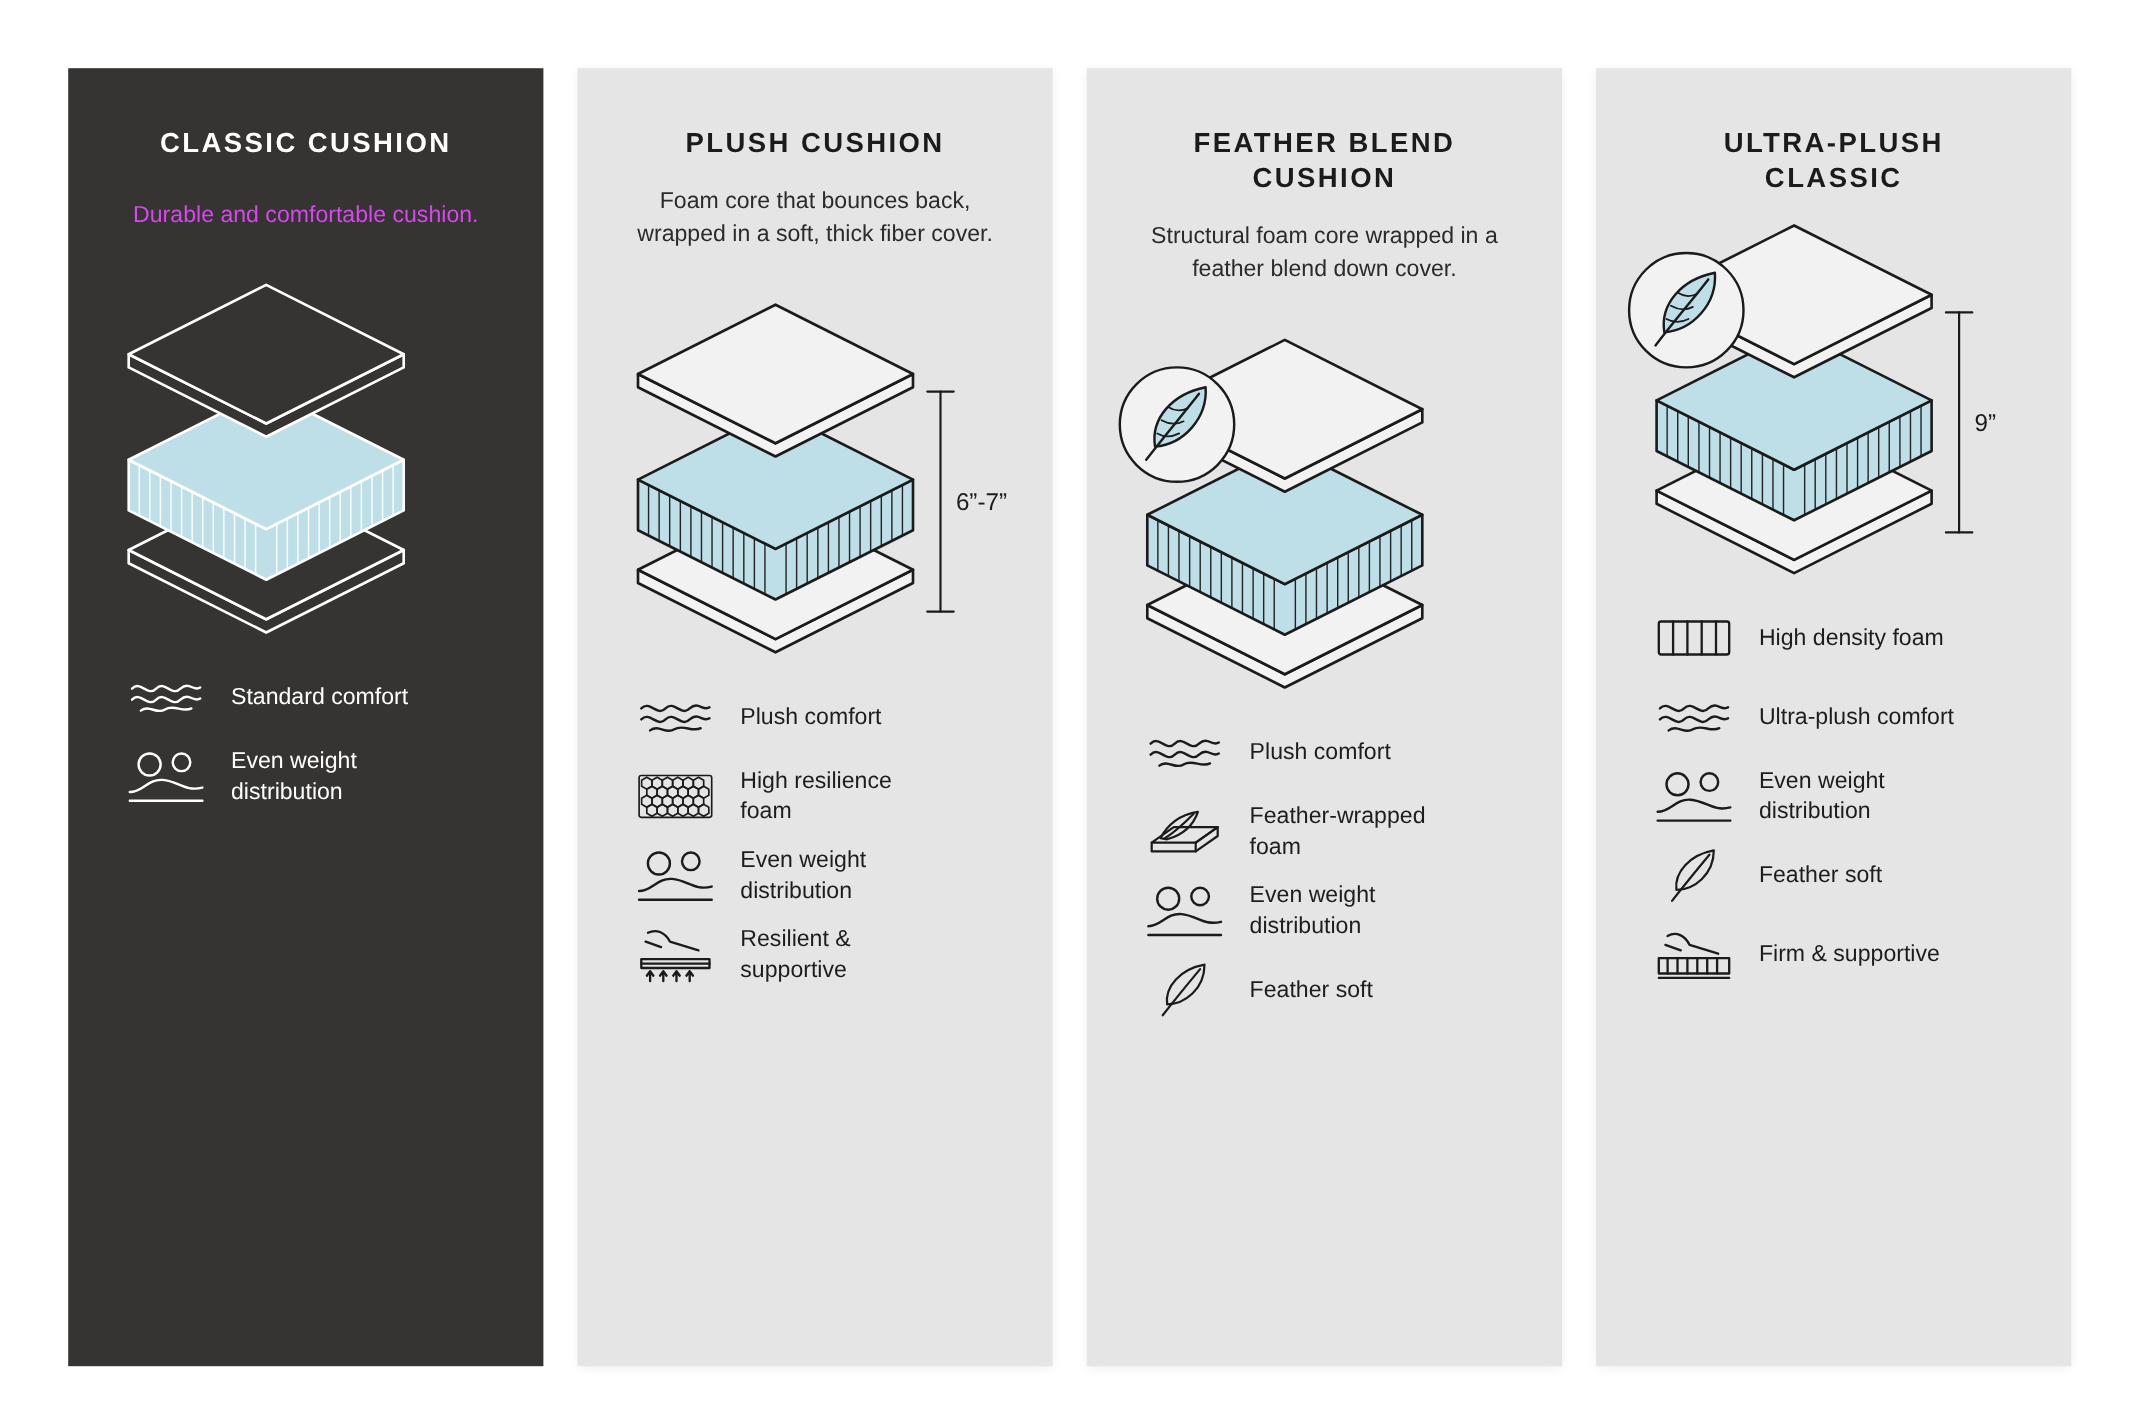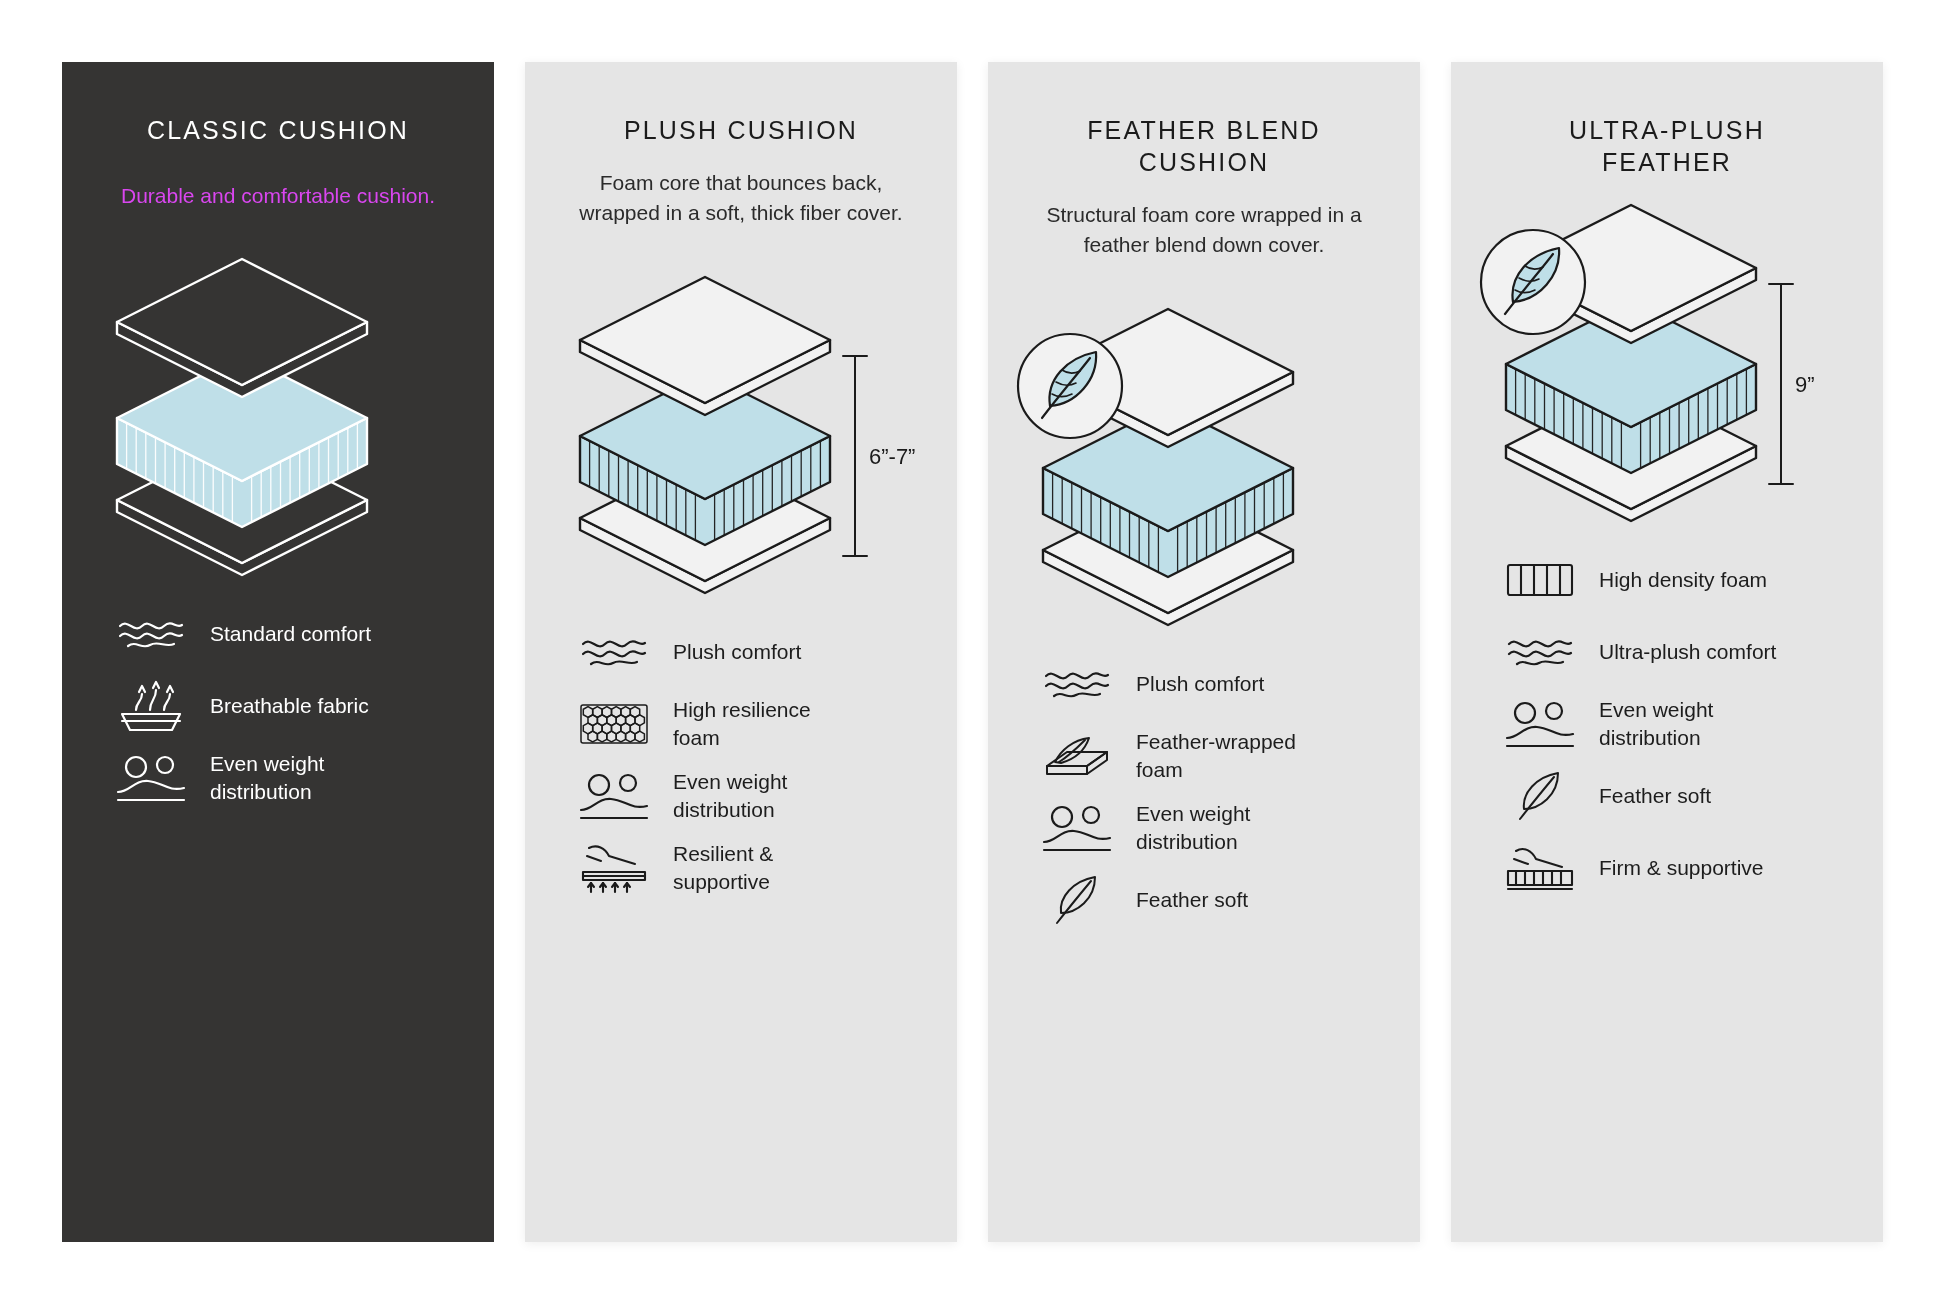--- a/index.html
+++ b/index.html
@@ -38,21 +38,21 @@
     display: flex;
     flex-direction: column;
     align-items: center;
   }
   .card.dark {
     background: #353433;
     box-shadow: none;
   }
   .card-title {
     font-size: 25px;
-    font-weight: normal;
+    font-weight: bold;
     letter-spacing: 2.2px;
     color: #1b1b1b;
     text-align: center;
     line-height: 1.28;
     margin: 0;
     white-space: pre-line;
   }
   .card.dark .card-title { color: #ffffff; }
   .card-desc {
     margin-top: 22px;
@@ -161,35 +161,20 @@
         <div class="features">
           <div class="feature">
             <span class="ficon">
               <svg width="66" height="34" viewBox="0 0 66 34" fill="none" stroke="#ffffff" stroke-width="2.2" stroke-linecap="round">
     <path d="M2 9 C10 1, 16 17, 24 9 C32 1, 38 17, 46 9 C54 2, 58 12, 64 8"></path>
     <path d="M2 19 C10 11, 16 27, 24 19 C32 11, 38 27, 46 19 C54 12, 58 22, 64 18"></path>
     <path d="M10 29 C18 23, 24 33, 32 28 C40 23, 48 31, 56 27"></path>
   </svg>
             </span>
             <span class="flabel">Standard comfort</span>
-          </div>
-          <div class="feature">
-            <span class="ficon">
-              <svg width="70" height="52" viewBox="0 0 70 52" fill="none" stroke="#ffffff" stroke-width="2.2" stroke-linecap="round" stroke-linejoin="round">
-    <path d="M14 50 L56 50 L64 34 L6 34 Z"></path>
-    <path d="M6 41 L64 41"></path>
-    <path d="M20 30 C20 22, 26 22, 26 14"></path>
-                <path d="M23 12 l3 -6 l3 6"></path>
-    <path d="M34 30 C34 20, 40 20, 40 10"></path>
-                <path d="M37 8 l3 -6 l3 6"></path>
-    <path d="M48 30 C48 22, 54 22, 54 14"></path>
-                <path d="M51 12 l3 -6 l3 6"></path>
-  </svg>
-            </span>
-            <span class="flabel">Breathable fabric</span>
           </div>
           <div class="feature">
             <span class="ficon">
               <svg width="70" height="48" viewBox="0 0 70 48" fill="none" stroke="#ffffff" stroke-width="2.2" stroke-linecap="round" stroke-linejoin="round">
     <circle cx="20" cy="13" r="10"></circle>
     <circle cx="49" cy="11" r="8"></circle>
     <path d="M2 38 C14 38, 18 26, 32 27 C46 28, 52 38, 68 34"></path>
     <path d="M2 46 L68 46"></path>
   </svg>
             </span>
@@ -425,21 +410,21 @@
     <path d="M44 4 C22 8, 8 24, 10 40 C26 40, 44 26, 44 4 Z"></path>
     <path d="M40 8 C30 20, 20 32, 6 50"></path>
   </svg>
             </span>
             <span class="flabel">Feather soft</span>
           </div>
         </div>
       </div>
       <div class="card">
         <h2 class="card-title">ULTRA-PLUSH
-FEATHER</h2>
+CLASSIC</h2>
         <div class="art">
           <svg width="372" height="330" viewBox="0 0 372 330">
 
     <g stroke="#1b1b1b" stroke-width="2.4" stroke-linejoin="round">
       <path d="M25,250 L150,313 L275,250 L275,262 L150,325 L25,262 Z" fill="#f2f2f2"></path>
       <polygon points="150,187 275,250 150,313 25,250" fill="#f2f2f2"></polygon>
     </g>
 
     <g stroke="#1b1b1b" stroke-width="2.4" stroke-linejoin="round">
       <path d="M25,168 L150,231 L275,168 L275,214 L150,277 L25,214 Z" fill="#bfdfe8"></path>

